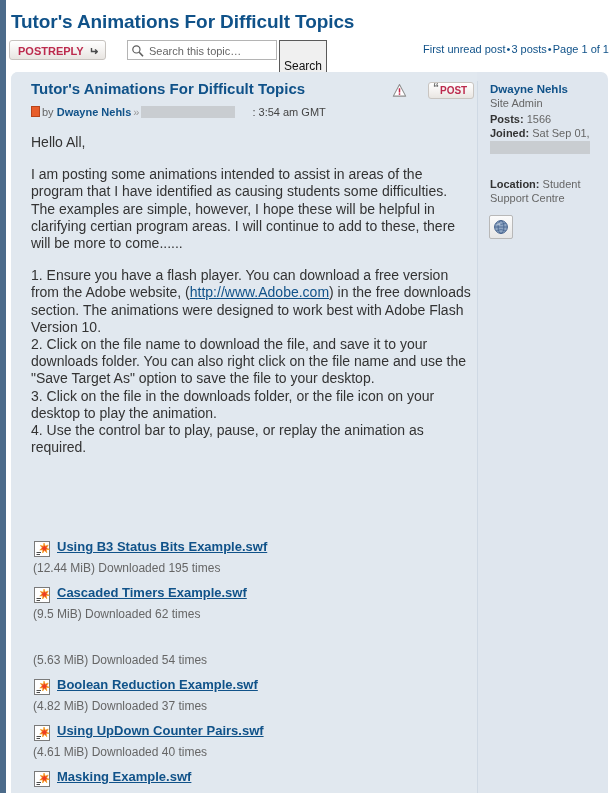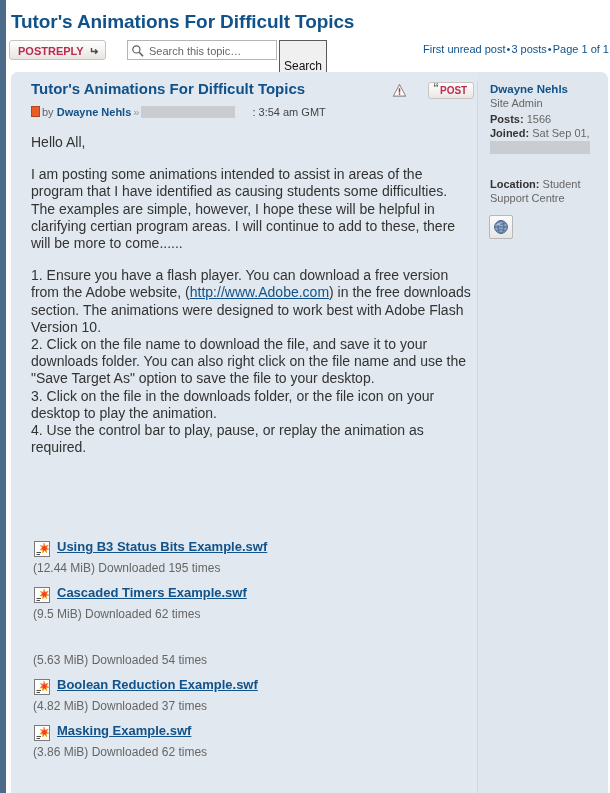--- a/index.html
+++ b/index.html
@@ -452,20 +452,32 @@
             <rect x="0.5" y="0.5" width="15" height="15" fill="#ffffff" stroke="#7a7a7a" stroke-width="1"></rect>
             <line x1="2.5" y1="11.5" x2="7" y2="11.5" stroke="#4a4a4a" stroke-width="1"></line>
             <line x1="2.5" y1="13.5" x2="6" y2="13.5" stroke="#4a4a4a" stroke-width="1"></line>
             <path d="M10 2 L11.2 5.2 L14.2 4 L12.6 6.9 L15.4 8.4 L12.2 8.6 L12.8 11.8 L10.6 9.4 L8.6 12 L8.8 8.8 L5.8 9 L8.2 6.8 L6.4 4.4 L9.4 5.3 Z" fill="#ee3e23" stroke="#f7a81b" stroke-width="0.7" stroke-linejoin="round"></path>
           </svg>
           <span class="attach-name">Boolean Reduction Example.swf</span>
         </div>
         <div class="attach-meta">(4.82 MiB) Downloaded 37 times</div>
       </div>
 
+      <div class="attach-row">
+        <div class="attach-top">
+          <svg class="swf-icon" viewBox="0 0 16 16">
+            <rect x="0.5" y="0.5" width="15" height="15" fill="#ffffff" stroke="#7a7a7a" stroke-width="1"></rect>
+            <line x1="2.5" y1="11.5" x2="7" y2="11.5" stroke="#4a4a4a" stroke-width="1"></line>
+            <line x1="2.5" y1="13.5" x2="6" y2="13.5" stroke="#4a4a4a" stroke-width="1"></line>
+            <path d="M10 2 L11.2 5.2 L14.2 4 L12.6 6.9 L15.4 8.4 L12.2 8.6 L12.8 11.8 L10.6 9.4 L8.6 12 L8.8 8.8 L5.8 9 L8.2 6.8 L6.4 4.4 L9.4 5.3 Z" fill="#ee3e23" stroke="#f7a81b" stroke-width="0.7" stroke-linejoin="round"></path>
+          </svg>
+          <span class="attach-name">Using UpDown Counter Pairs.swf</span>
+        </div>
+        <div class="attach-meta">(4.61 MiB) Downloaded 40 times</div>
+      </div>
 
       <div class="attach-row">
         <div class="attach-top">
           <svg class="swf-icon" viewBox="0 0 16 16">
             <rect x="0.5" y="0.5" width="15" height="15" fill="#ffffff" stroke="#7a7a7a" stroke-width="1"></rect>
             <line x1="2.5" y1="11.5" x2="7" y2="11.5" stroke="#4a4a4a" stroke-width="1"></line>
             <line x1="2.5" y1="13.5" x2="6" y2="13.5" stroke="#4a4a4a" stroke-width="1"></line>
             <path d="M10 2 L11.2 5.2 L14.2 4 L12.6 6.9 L15.4 8.4 L12.2 8.6 L12.8 11.8 L10.6 9.4 L8.6 12 L8.8 8.8 L5.8 9 L8.2 6.8 L6.4 4.4 L9.4 5.3 Z" fill="#ee3e23" stroke="#f7a81b" stroke-width="0.7" stroke-linejoin="round"></path>
           </svg>
           <span class="attach-name">Masking Example.swf</span>

